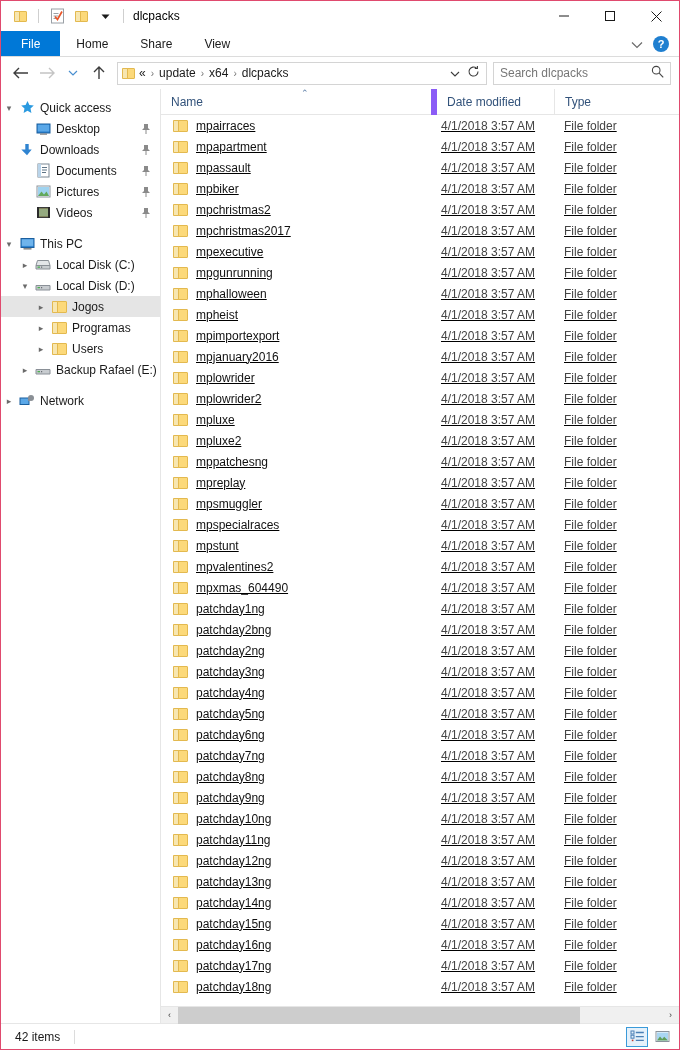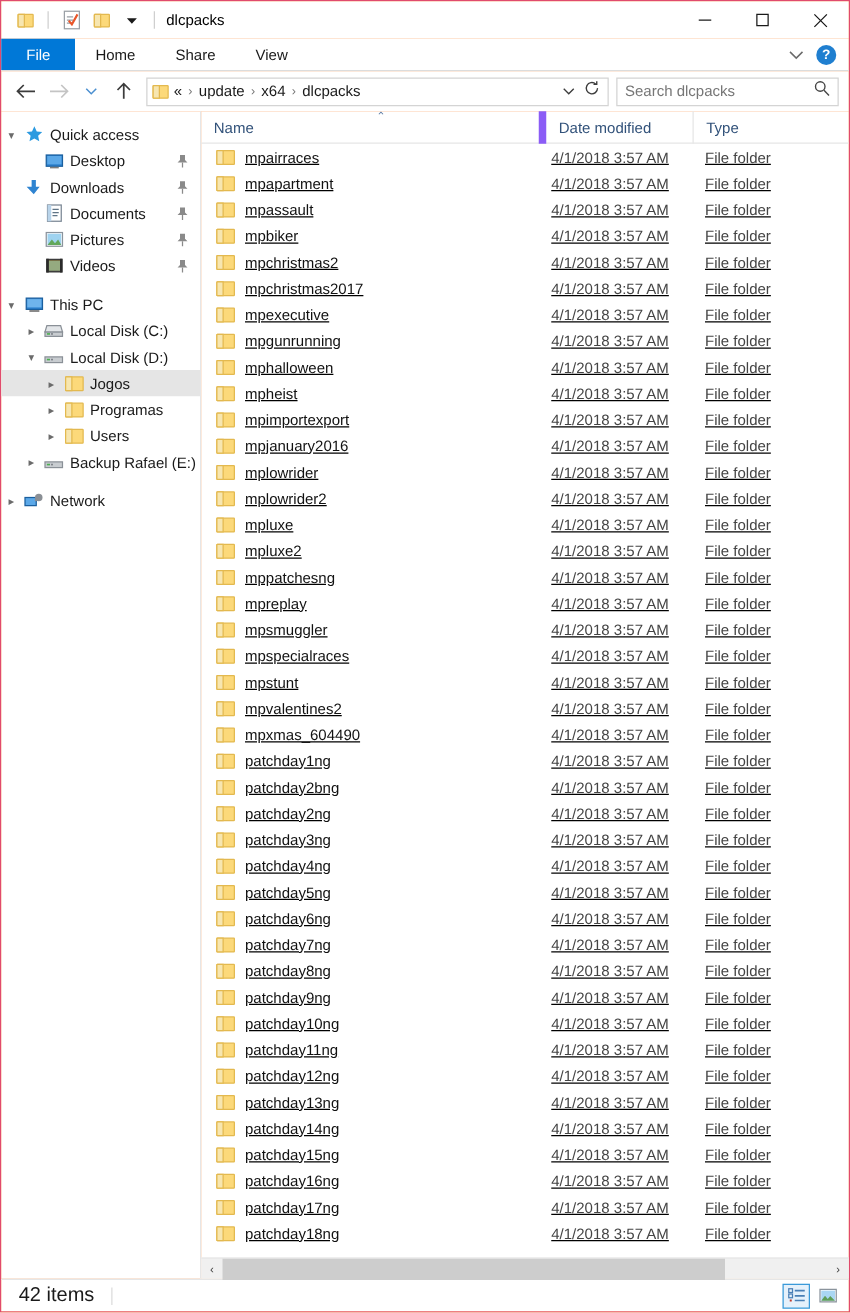--- a/index.html
+++ b/index.html
@@ -183,21 +183,21 @@
   }
 
   
   .statusbar {
     height: 26px; flex: 0 0 26px;
     display: flex; align-items: center;
     border-top: 1px solid #e6e6e6;
     background: #ffffff;
     padding: 0 6px;
   }
-  .status-text { font-size: 16px; color: #1a1a1a; padding-left: 8px; }
+  .status-text { font-size: 12px; color: #1a1a1a; padding-left: 8px; }
   .status-div { width: 1px; height: 14px; background: #dcdcdc; margin-left: 14px; }
   .view-btns { margin-left: auto; display: flex; gap: 3px; }
   .view-btn {
     width: 22px; height: 20px;
     display: flex; align-items: center; justify-content: center;
     border: 1px solid transparent;
   }
   .view-btn.active { border-color: #3a9ad9; background: #e5f1fb; }
 </style>
 </head>

